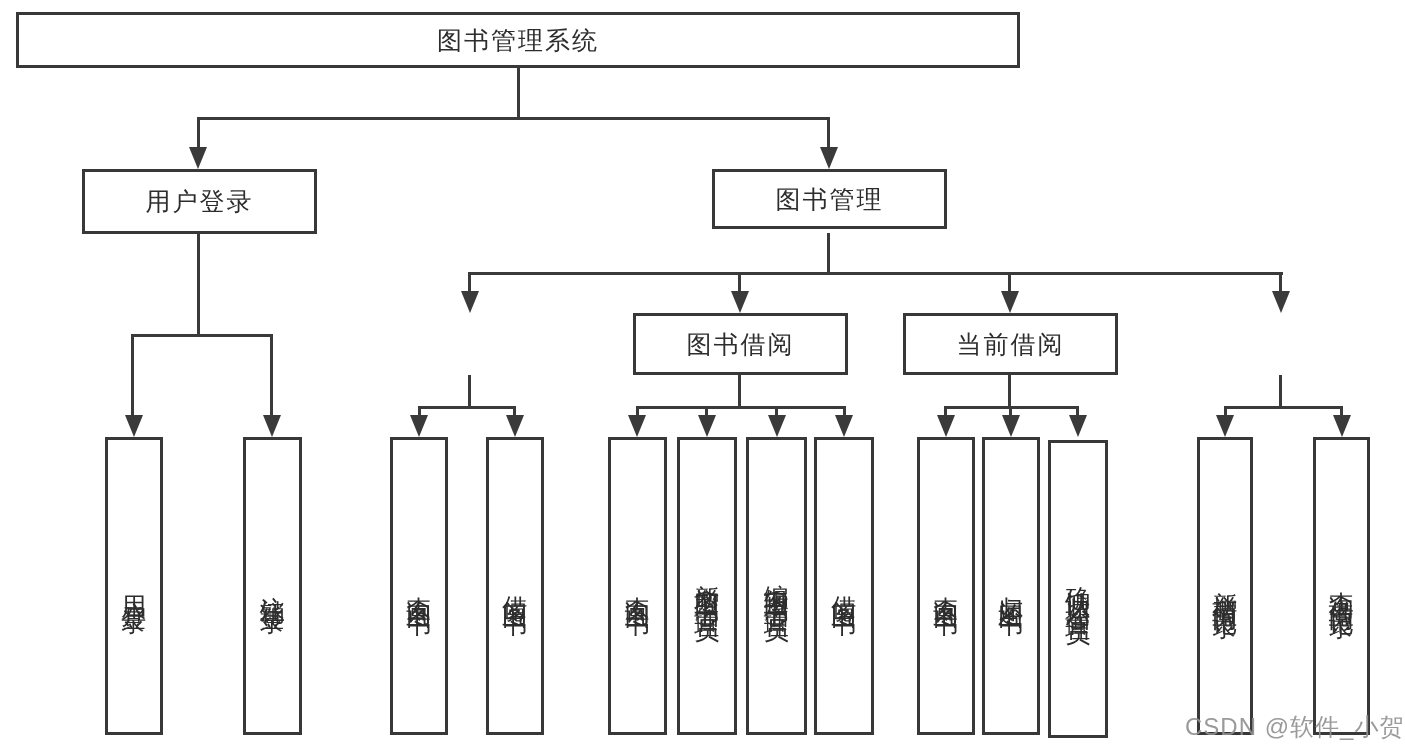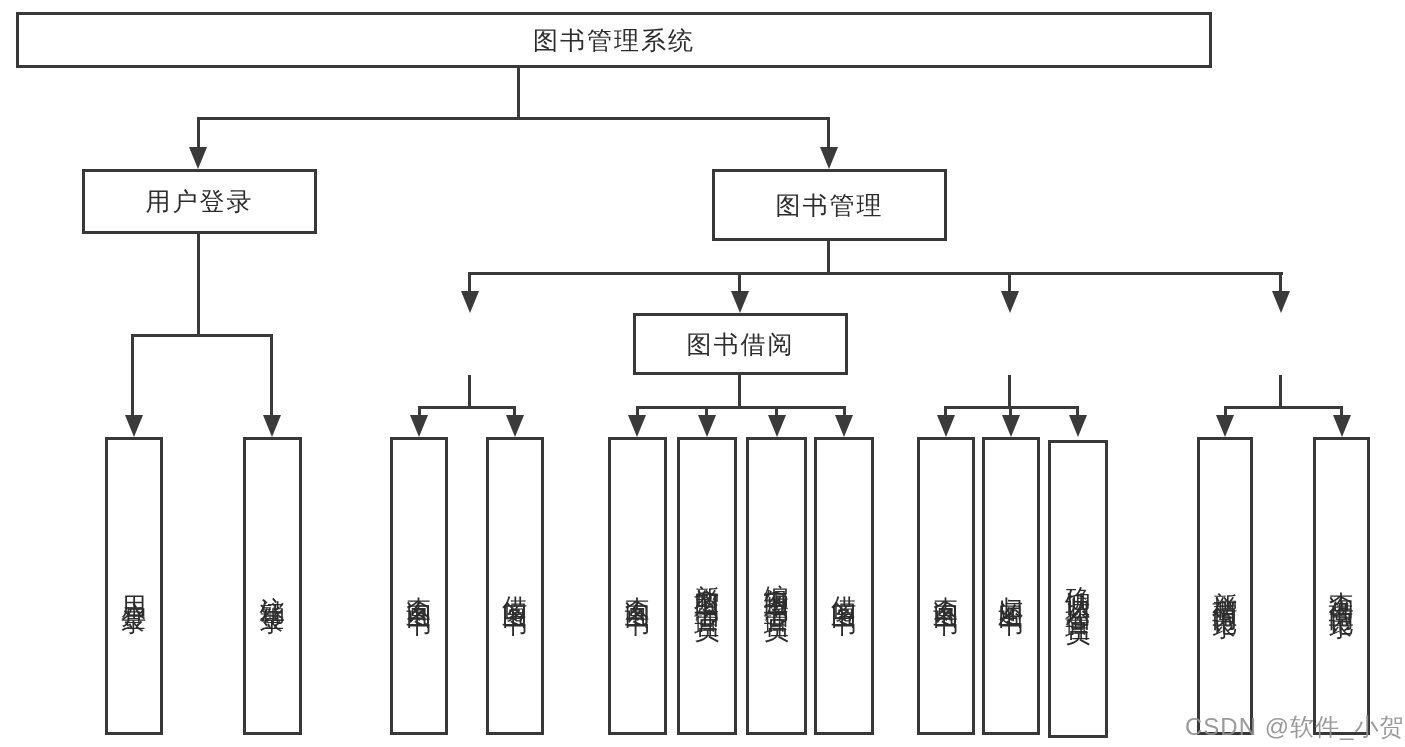--- a/index.html
+++ b/index.html
@@ -131,37 +131,40 @@
   <div class="arrow" style="left:1002px; top:415px;"></div>
   <div class="arrow" style="left:1069px; top:415px;"></div>
 
   <div class="vline" style="left:1279px; top:375px; height:33px;"></div>
   <div class="hline" style="left:1224px; top:406px; width:119px;"></div>
   <div class="vline" style="left:1224px; top:406px; height:12px;"></div>
   <div class="vline" style="left:1340px; top:406px; height:12px;"></div>
   <div class="arrow" style="left:1216px; top:415px;"></div>
   <div class="arrow" style="left:1333px; top:415px;"></div>
 
-  <div class="hbox" style="left:16px; top:12px; width:1196px; height:56px;">
+  <div class="hbox" style="left:16px; top:12px; width:1004px; height:56px;">
     <span>图书管理系统</span>
   </div>
 
   <div class="hbox" style="left:82px; top:169px; width:235px; height:65px;">
     <span>用户登录</span>
   </div>
 
-  <div class="hbox" style="left:712px; top:169px; width:235px; height:72px;">
+  <div class="hbox" style="left:712px; top:169px; width:235px; height:60px;">
     <span>图书管理</span>
   </div>
 
 
   <div class="hbox" style="left:633px; top:313px; width:215px; height:62px;">
     <span>图书借阅</span>
   </div>
 
+  <div class="hbox" style="left:903px; top:313px; width:215px; height:62px;">
+    <span>当前借阅</span>
+  </div>
 
 
   <div class="vbox" style="left:105px; width:58px;">
     <span class="vtext">用户登录</span>
   </div>
   <div class="vbox" style="left:243px; width:59px;">
     <span class="vtext">注销登录</span>
   </div>
 
   <div class="vbox" style="left:390px; width:58px;">

